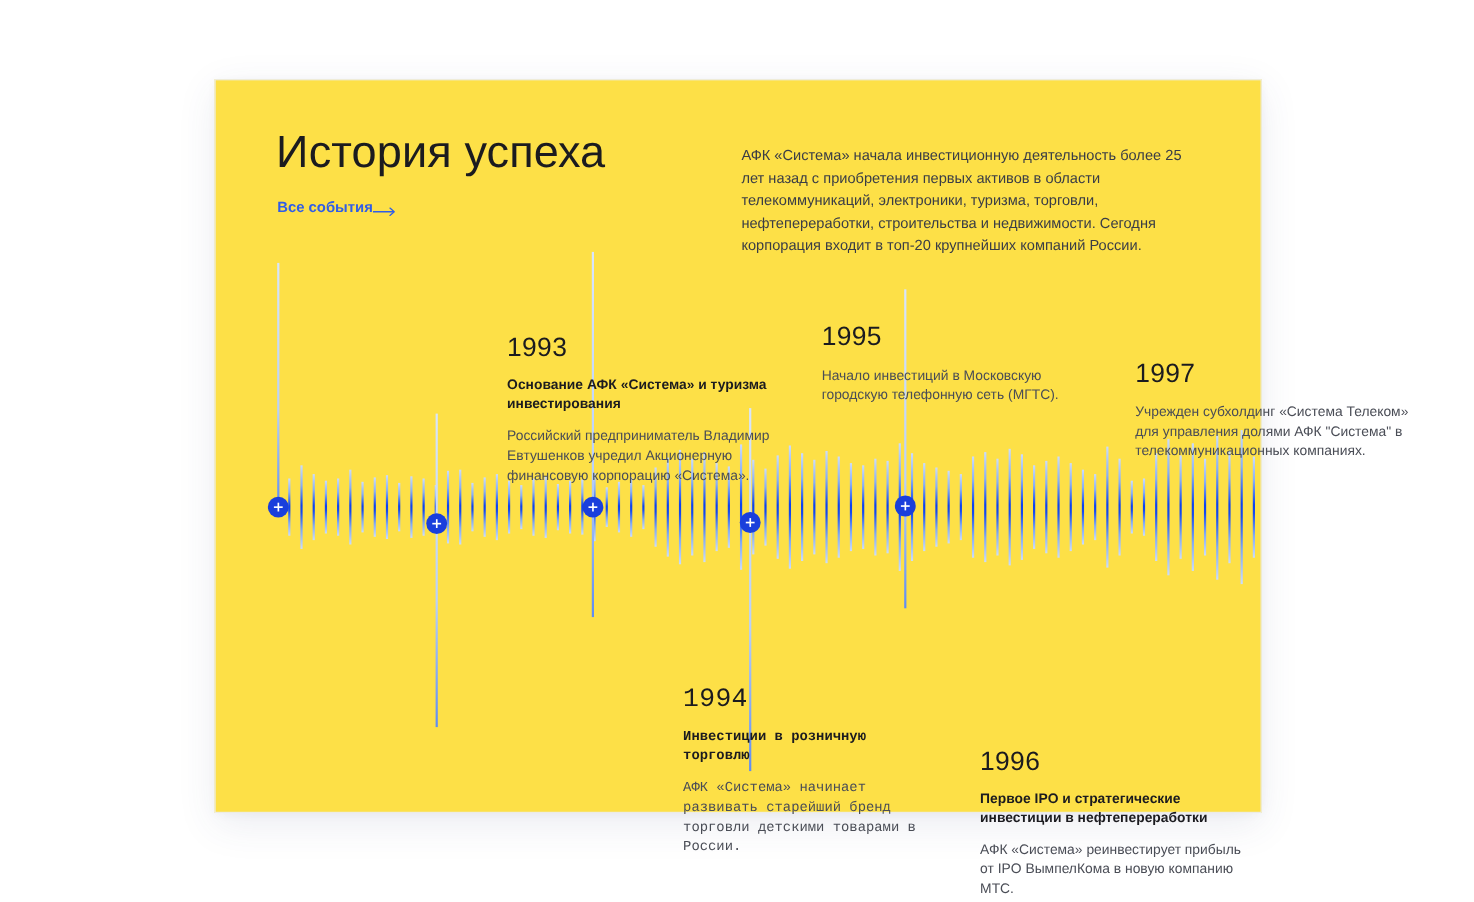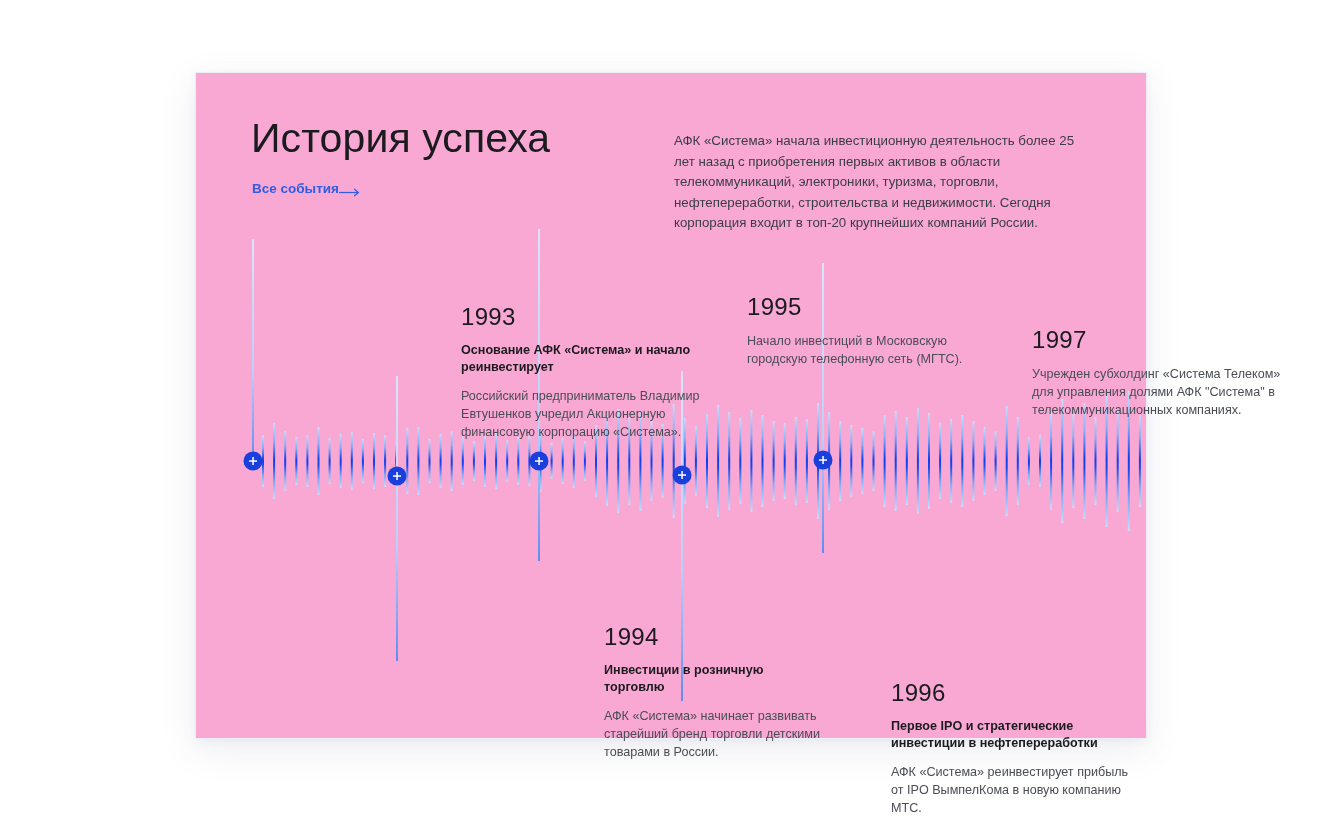--- a/index.html
+++ b/index.html
@@ -11,21 +11,21 @@
     -webkit-font-smoothing:antialiased;
     overflow:hidden;
   }
   #root{position:relative;width:1340px;height:820px;}
 
   
   .card{
     position:absolute;
     left:195px;top:72px;
     width:950px;height:665px;
-    background:#f9a8d4;
+    background:#fde047;
     border:1px solid #eceef3;
     box-shadow:0 10px 34px rgba(60,70,120,0.10),
                0 2px 8px rgba(60,70,120,0.05);
   }
 
   
   .page-title{
     position:absolute;left:55px;top:42px;
     font-size:41px;font-weight:300;color:#1b1b1f;
     letter-spacing:0.1px;white-space:nowrap;
@@ -63,21 +63,21 @@
     line-height:17px;margin:0 0 11px 0;
   }
   .event .body{
     font-size:12.6px;font-weight:400;color:#4a4d56;
     line-height:18px;margin:0;
   }
 
   .ev-1993{left:265px;top:232px;}
   .ev-1995{left:551px;top:222px;width:252px;}
   .ev-1997{left:836px;top:255px;width:252px;}
-  .ev-1994{left:408px;top:552px;width:218px;}
+  .ev-1994{left:425px;top:552px;width:218px;font-family:Liberation Mono, monospace;}
   .ev-1996{left:695px;top:588px;width:250px;margin-top:20px;}
 </style>
 </head>
 <body>
 
 <div id="root">
 
   <div class="card">
 
     <div class="page-title">История успеха</div>
@@ -252,21 +252,21 @@
           <g style="cursor: pointer; pointer-events: auto;">
             <circle cx="627" cy="387" r="9.5" fill="#1a3fdc"></circle>
             <rect x="623" y="386.3" width="8" height="1.5" fill="#ffffff"></rect>
             <rect x="626.3" y="383" width="1.5" height="8" fill="#ffffff"></rect>
           </g>
         </g>
     </svg>
 
     <div class="event ev-1993">
       <div class="year">1993</div>
-      <div class="headline">Основание АФК «Система» и начало реинвестирует</div>
+      <div class="headline">Основание АФК «Система» и туризма инвестирования</div>
       <div class="body">Российский предприниматель Владимир Евтушенков учредил Акционерную финансовую корпорацию «Система».</div>
     </div>
 
     <div class="event ev-1995">
       <div class="year">1995</div>
       <div class="body">Начало инвестиций в Московскую городскую телефонную сеть (МГТС).</div>
     </div>
 
     <div class="event ev-1997">
       <div class="year">1997</div>

